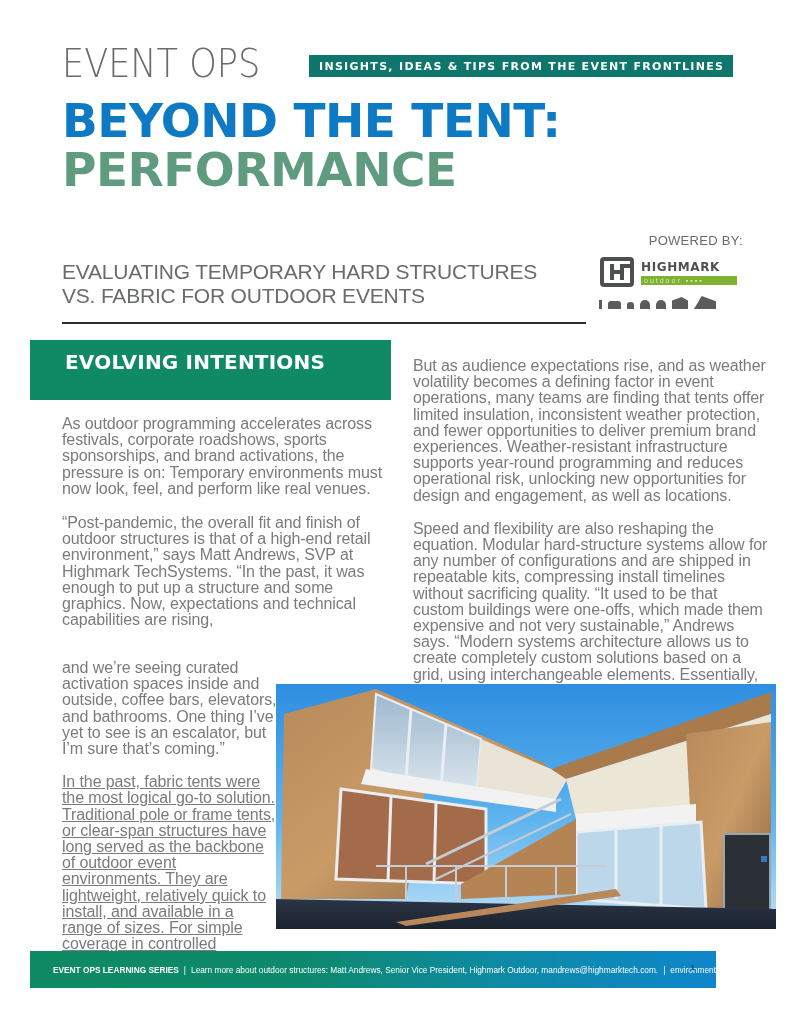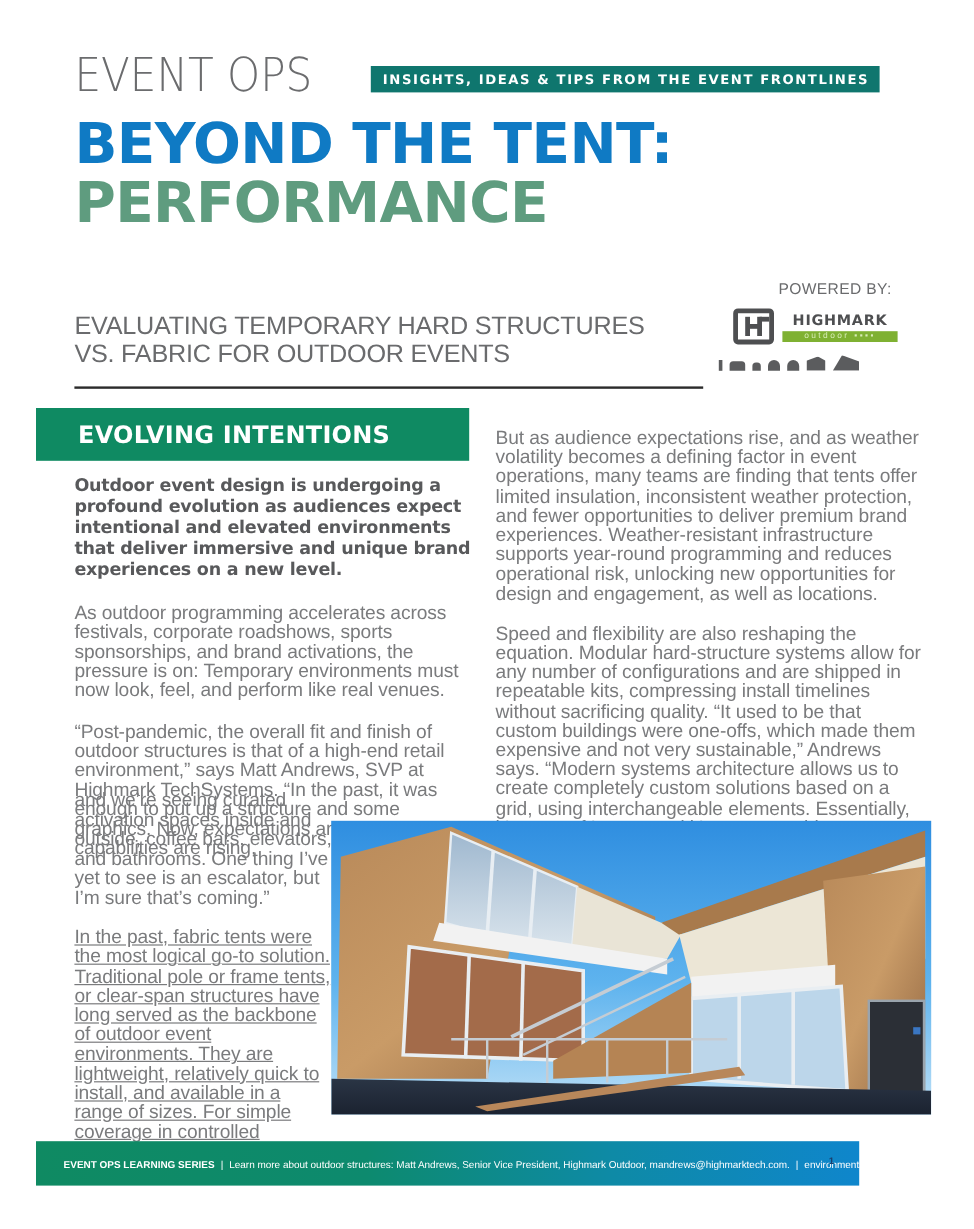--- a/index.html
+++ b/index.html
@@ -13,32 +13,32 @@
     .title-block { position: absolute; left: 62px; top: 96px; }
     .title-line { font-family: "DejaVu Sans", sans-serif; font-weight: bold; font-size: 47px; line-height: 49px; letter-spacing: -0.5px; white-space: nowrap; }
     .title-blue { color: #0f7ac4; }
     .title-green { color: #5f9c7f; }
 
     .subtitle { position: absolute; left: 62px; top: 260px; font-family: "Liberation Sans", sans-serif; font-size: 21px; line-height: 24px; color: #6a6b6d; letter-spacing: -0.2px; }
     .rule { position: absolute; left: 62px; top: 322px; width: 524px; height: 2px; background: #2b2b2b; }
 
     .powered { position: absolute; left: 595px; top: 233px; width: 155px; }
     .powered-label { font-size: 13px; color: #6a6b6d; letter-spacing: 0.3px; text-align: right; width: 148px; }
-    .logo-row { display: flex; align-items: center; margin-top: 9px; margin-left: 16px; text-align: center; }
+    .logo-row { display: flex; align-items: center; margin-top: 9px; margin-left: 5px; }
     .logo-h { width: 34px; height: 30px; border: 4px solid #4e4f51; border-radius: 4px; position: relative; }
     .logo-h::before { content: ""; position: absolute; left: 6px; top: 3px; width: 4px; height: 16px; background: #4e4f51; }
     .logo-h::after { content: ""; position: absolute; left: 10px; top: 9px; width: 8px; height: 4px; background: #4e4f51; box-shadow: 8px -6px 0 0 #4e4f51; }
     .logo-h .bar { position: absolute; left: 16px; top: 3px; width: 4px; height: 16px; background: #4e4f51; }
     .logo-text { margin-left: 7px; }
     .logo-name { font-family: "DejaVu Sans", sans-serif; font-weight: bold; font-size: 12px; color: #4e4f51; letter-spacing: 0.6px; line-height: 14px; }
     .logo-sub { background: #7fb132; color: #d8ecb8; font-size: 7px; letter-spacing: 2px; line-height: 9px; padding: 0 3px; margin-top: 2px; width: 96px; white-space: nowrap; overflow: hidden; }
     .icon-row { display: flex; align-items: flex-end; gap: 6px; margin-top: 6px; margin-left: 4px; height: 16px; }
     .ico { background: #5b5c5e; display: inline-block; }
 
-    .section-banner { position: absolute; left: 30px; top: 340px; width: 361px; height: 44px; background: #0f8a62; }
+    .section-banner { position: absolute; left: 30px; top: 340px; width: 361px; height: 60px; background: #0f8a62; }
     .section-title { position: absolute; left: 35px; top: 10px; color: #ffffff; font-family: "DejaVu Sans", sans-serif; font-weight: bold; font-size: 20px; letter-spacing: 0.2px; white-space: nowrap; }
 
     .col-left { position: absolute; left: 62px; top: 396px; width: 330px; }
     .lead { font-family: "DejaVu Sans", sans-serif; font-weight: bold; font-size: 14.6px; line-height: 17.5px; color: #58595b; letter-spacing: -0.2px; }
     .body-p { font-family: "Liberation Sans", sans-serif; font-size: 16px; line-height: 16.2px; color: #7a7b7d; letter-spacing: -0.1px; }
     .col-left .body-p { margin-top: 18px; }
     .col-left .p1 { margin-top: 20px; }
     .narrow-wrap { position: absolute; left: 62px; top: 660px; width: 215px; }
 
     .col-right { position: absolute; left: 413px; top: 358px; width: 356px; }
@@ -91,21 +91,20 @@
     <span class="ico" style="width:16px;height:12px;clip-path:polygon(0 30%,60% 0,100% 30%,100% 100%,0 100%);"></span>
     <span class="ico" style="width:22px;height:13px;clip-path:polygon(0 100%,35% 0,100% 40%,100% 100%);"></span>
   </div>
 </div>
 
 <div class="section-banner">
   <div class="section-title">EVOLVING INTENTIONS</div>
 </div>
 
 <div class="col-left">
-  <p class="lead">Outdoor event design is undergoing a profound evolution as audiences expect intentional and elevated environments that deliver immersive and unique brand experiences on a new level.</p>
   <p class="body-p p1">As outdoor programming accelerates across festivals, corporate roadshows, sports sponsorships, and brand activations, the pressure is on: Temporary environments must now look, feel, and perform like real venues.</p>
   <p class="body-p">“Post-pandemic, the overall fit and finish of outdoor structures is that of a high-end retail environment,” says Matt Andrews, SVP at Highmark TechSystems. “In the past, it was enough to put up a structure and some graphics. Now, expectations and technical capabilities are rising,</p>
 </div>
 <div class="narrow-wrap">
   <p class="body-p" style="margin-top:0;">and we’re seeing curated activation spaces inside and outside, coffee bars, elevators, and bathrooms. One thing I’ve yet to see is an escalator, but I’m sure that’s coming.”</p>
   <p class="body-p" style="margin-top:17px;text-decoration:underline;">In the past, fabric tents were the most logical go-to solution. Traditional pole or frame tents, or clear-span structures have long served as the backbone of outdoor event environments. They are lightweight, relatively quick to install, and available in a range of sizes. For simple coverage in controlled conditions, tents still deliver some value.</p>
 </div>
 
 <div class="col-right">
   <p class="body-p">But as audience expectations rise, and as weather volatility becomes a defining factor in event operations, many teams are finding that tents offer limited insulation, inconsistent weather protection, and fewer opportunities to deliver premium brand experiences. Weather-resistant infrastructure supports year-round programming and reduces operational risk, unlocking new opportunities for design and engagement, as well as locations.</p>

